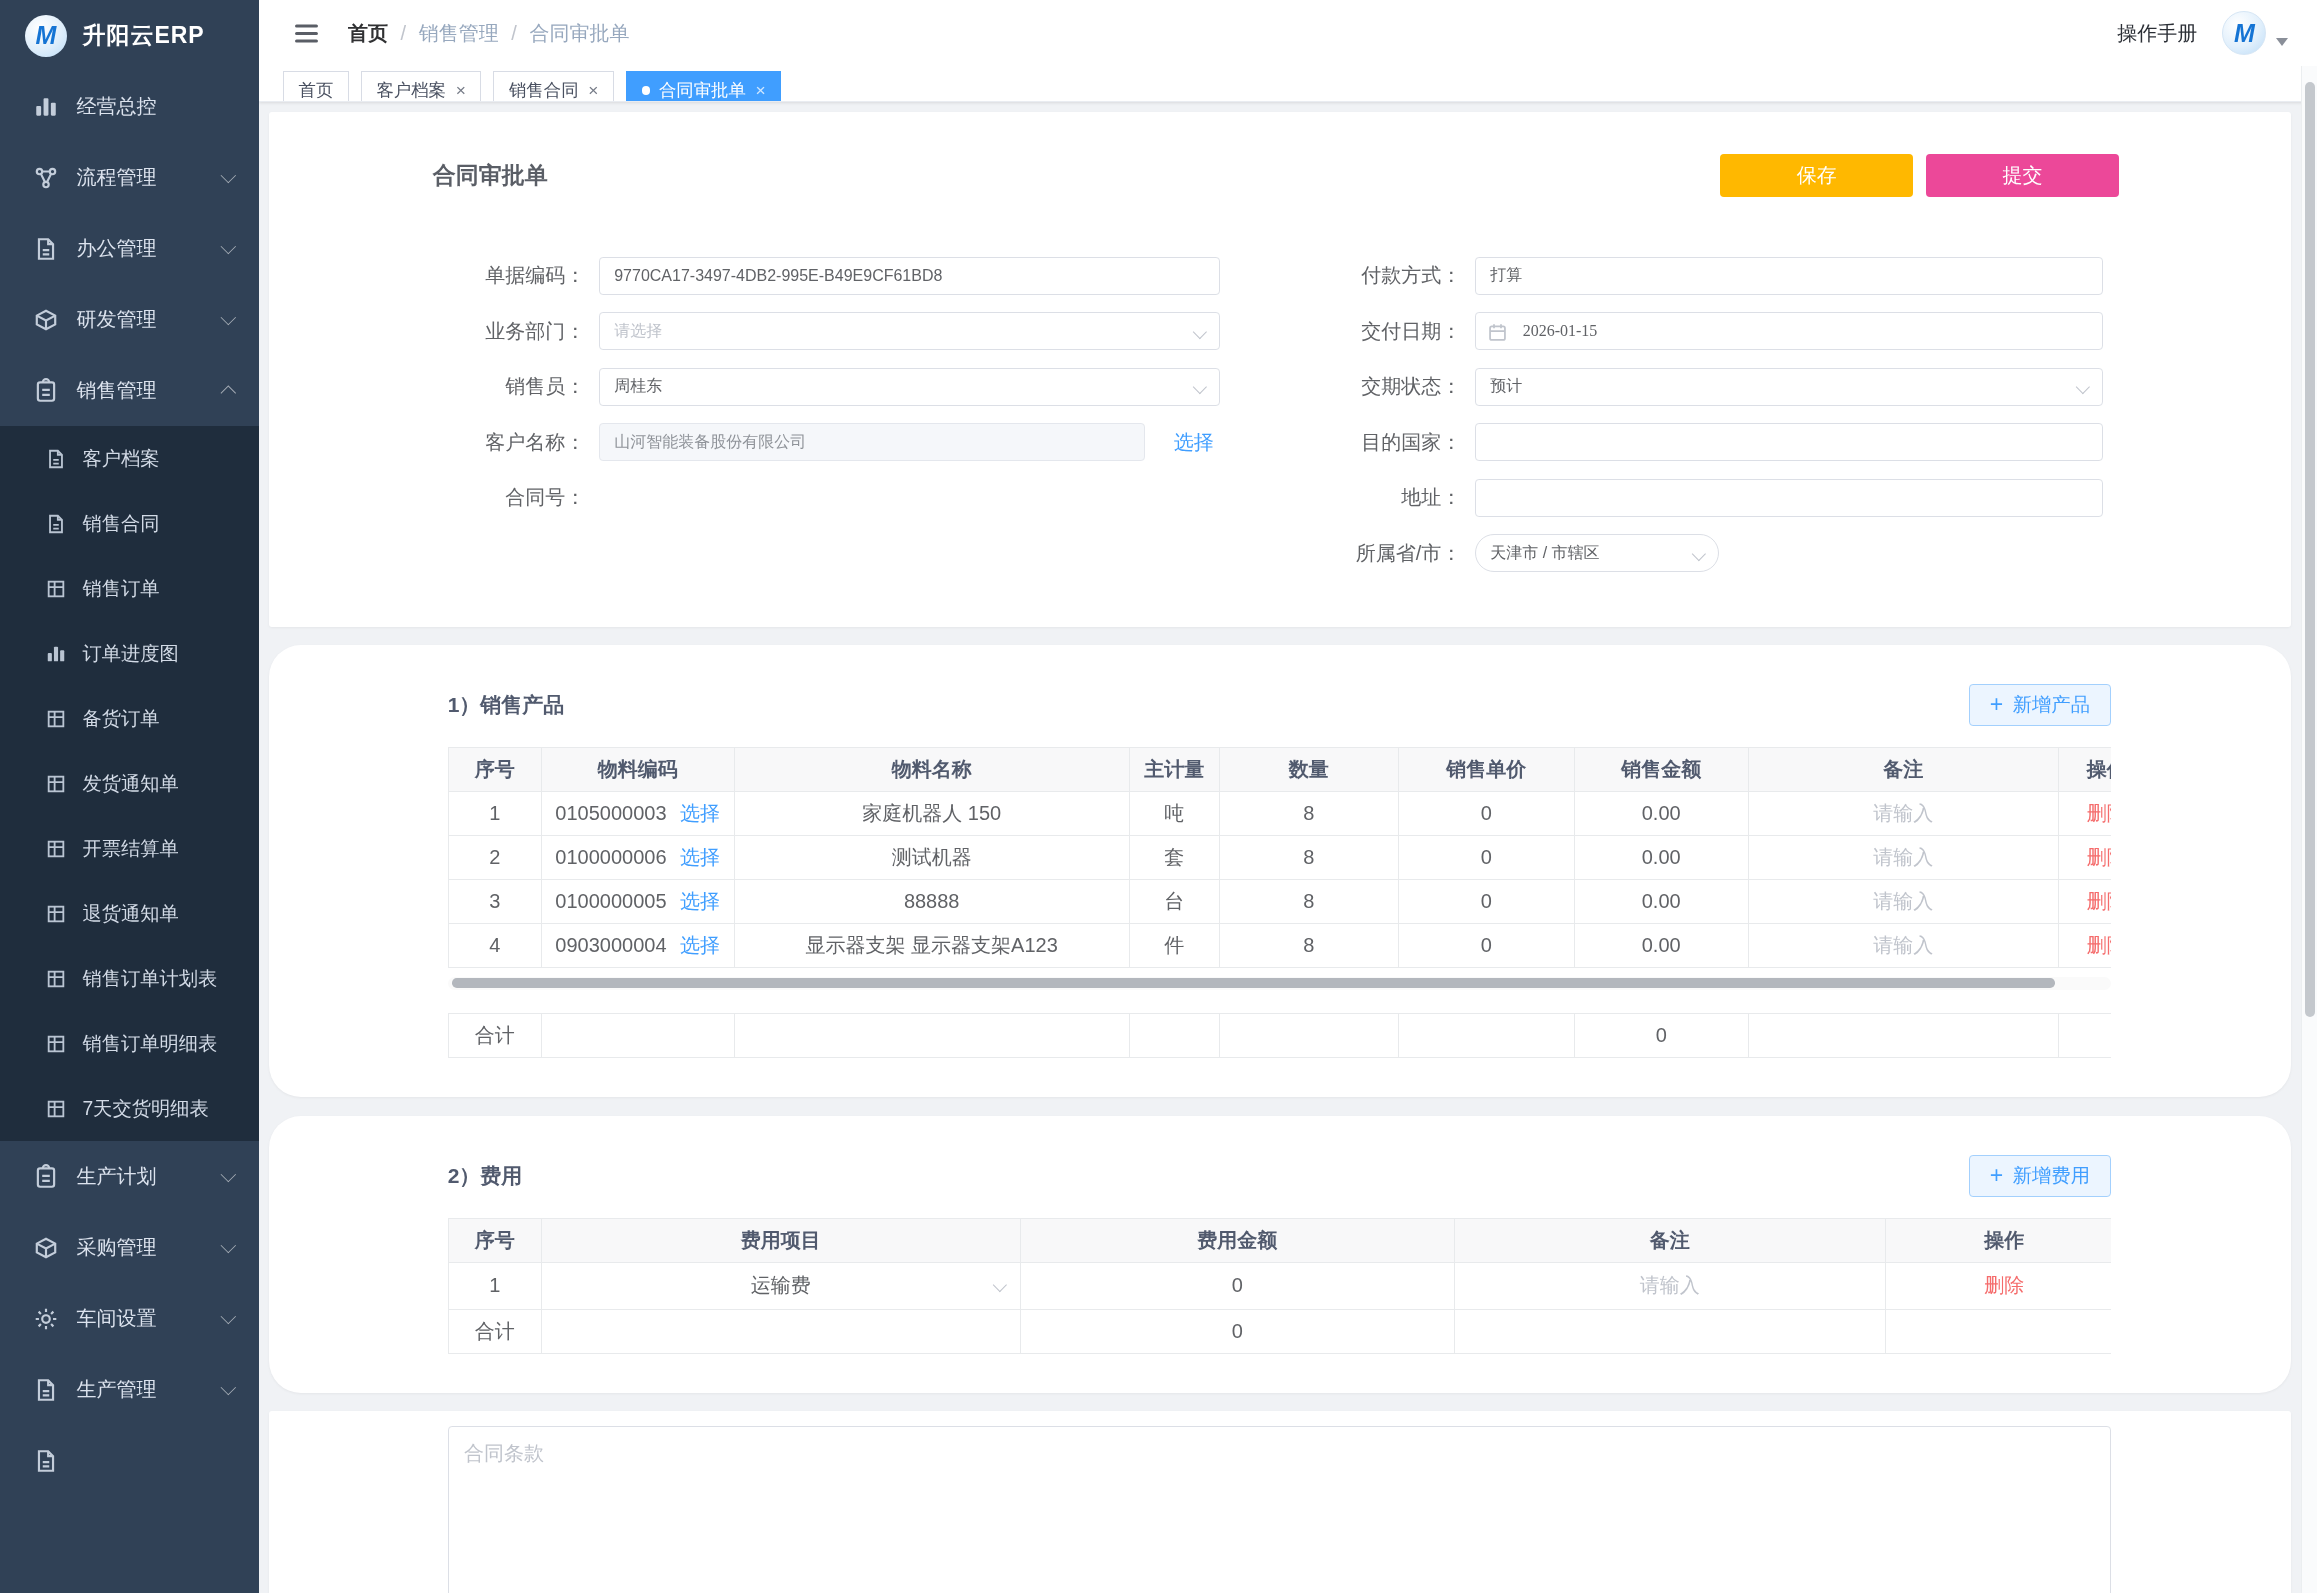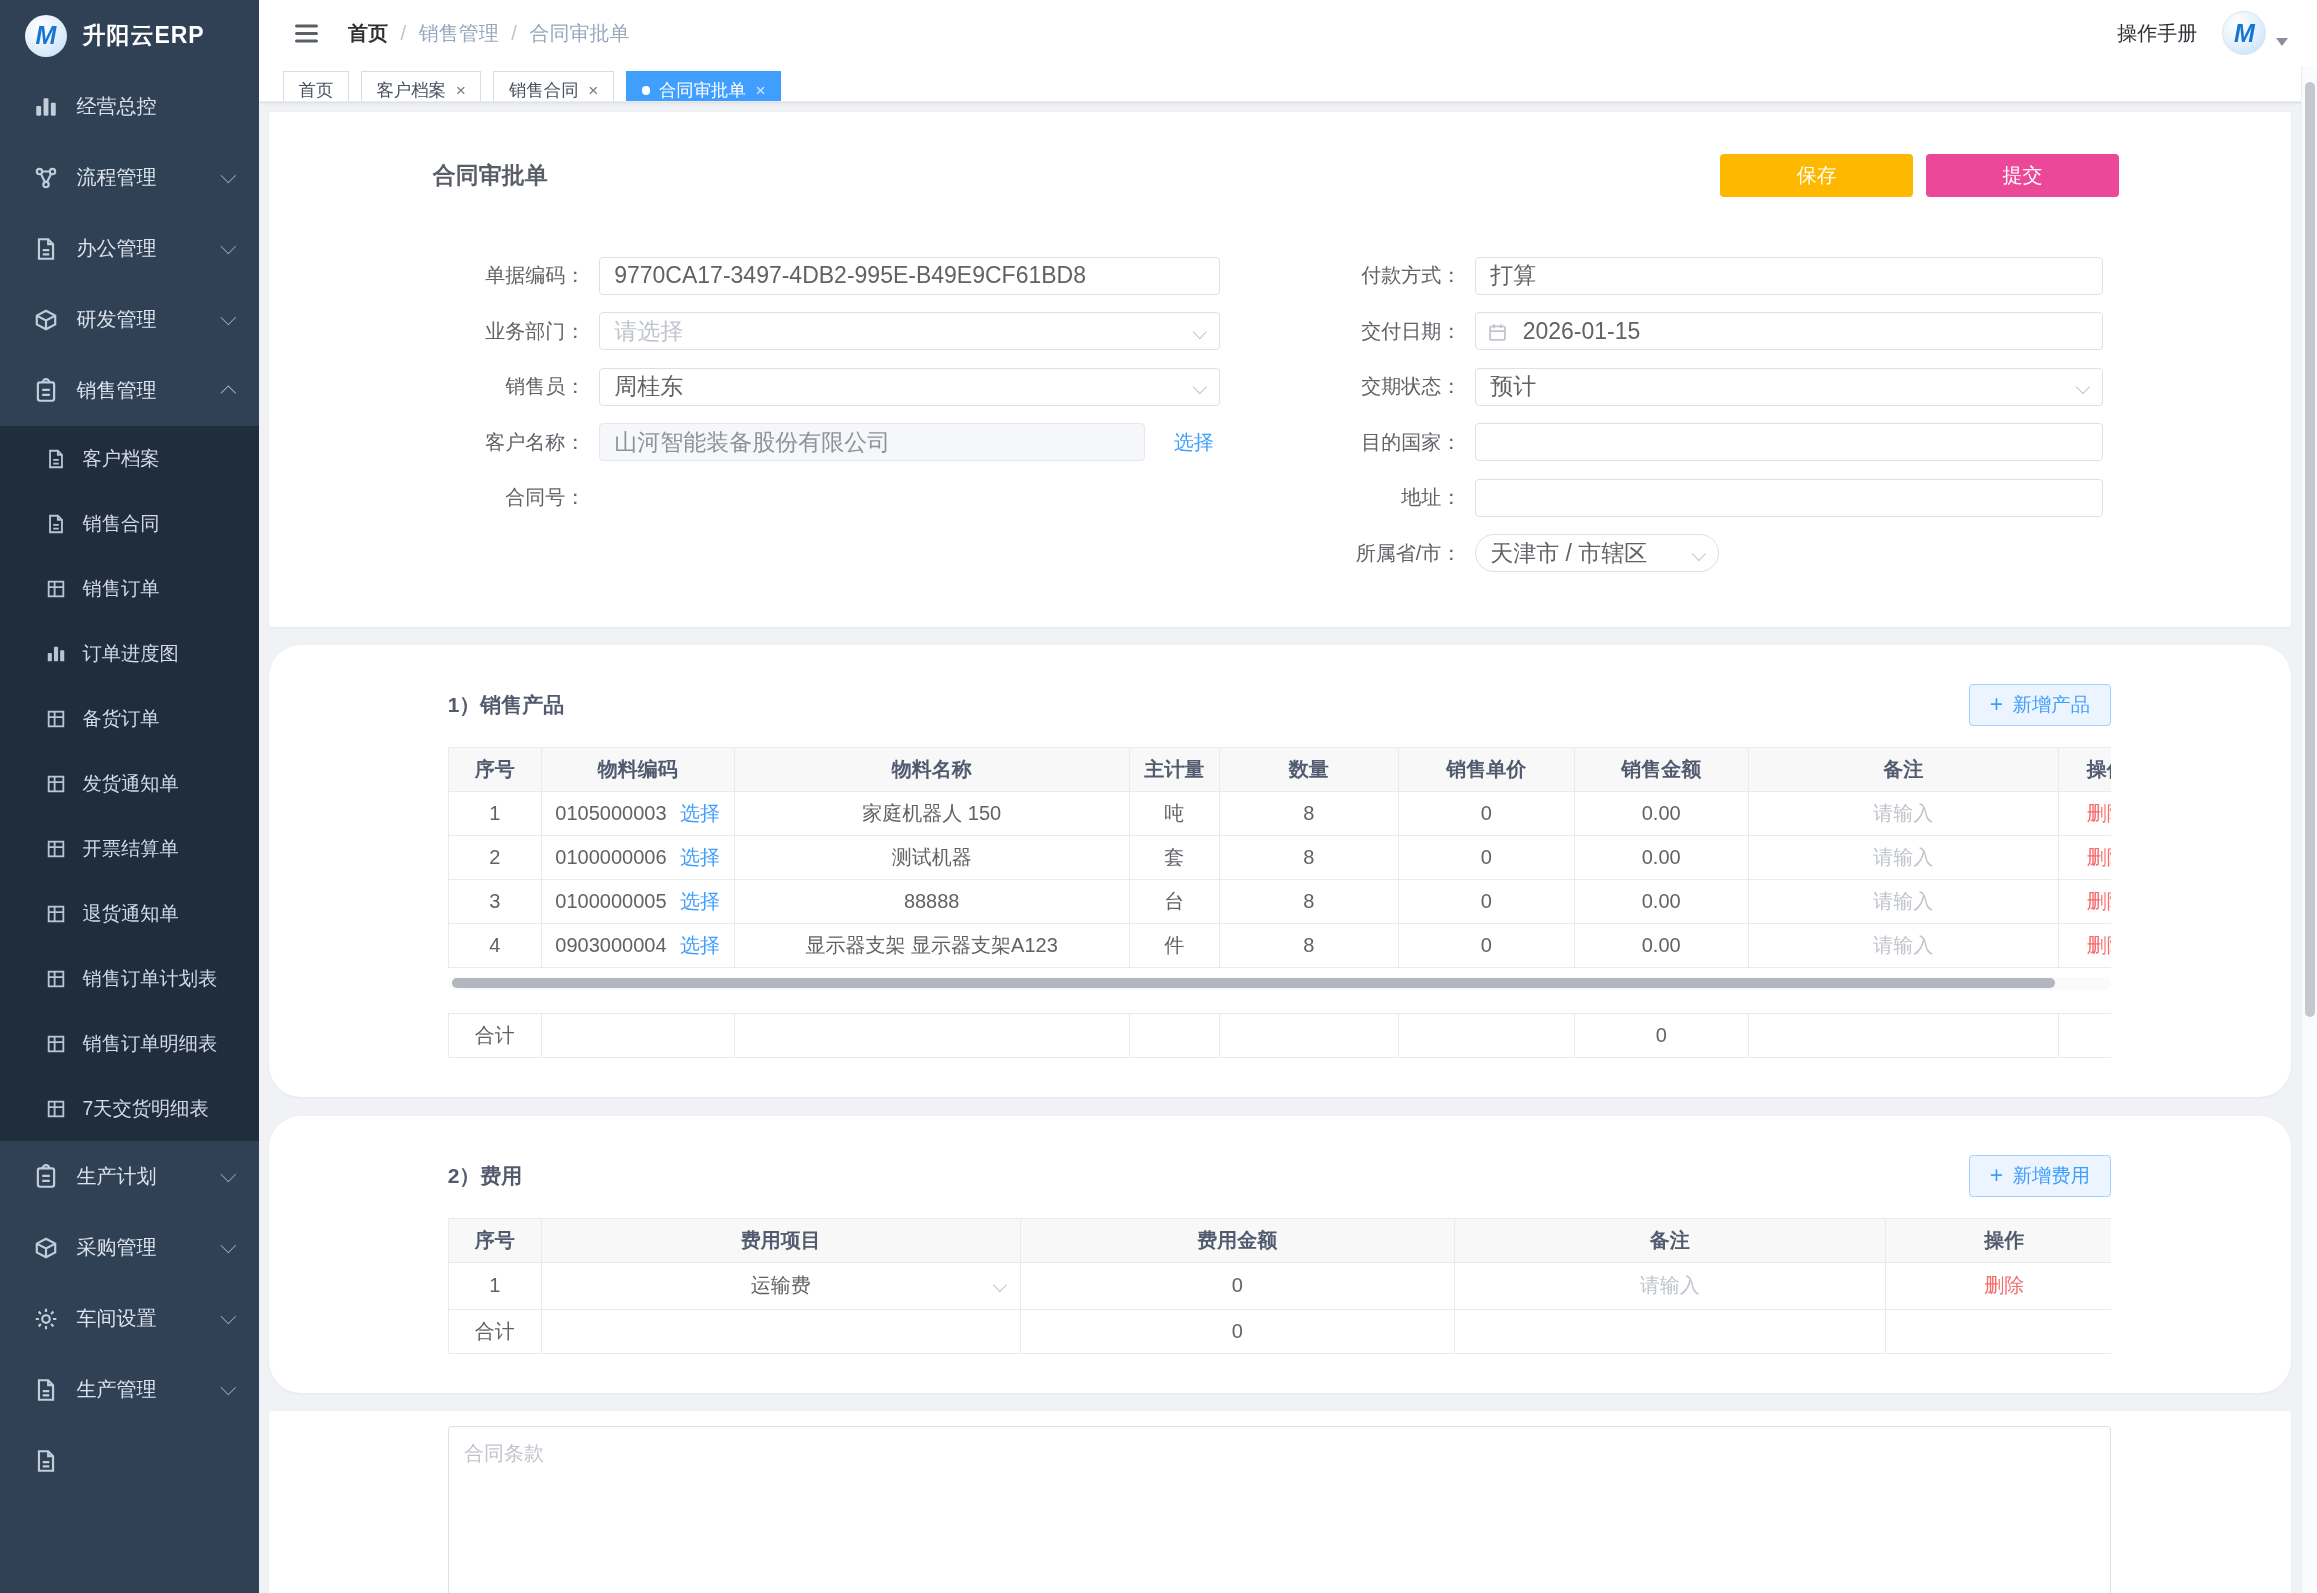--- a/index.html
+++ b/index.html
@@ -50,31 +50,31 @@
   .card-title { font-size:23px; color:#5a5e66; }
   .btns { margin-left:auto; display:flex; }
   .btn { width:193px; height:43px; border:none; border-radius:3.9px; color:#fff; font-size:20px; cursor:pointer; font-family:inherit; }
   .btn-save { background:#ffb800; margin-right:12.6px; }
   .btn-submit { background:#ec4899; }
   .form-grid { display:flex; margin-top:58px; }
   .frow { display:flex; align-items:center; margin-bottom:13.5px; height:42px; }
   .flabel { width:166px; padding-right:13.5px; text-align:right; font-size:20px; color:#606266; flex:0 0 auto; }
   .fcol-right { margin-left:97px; }
   .fcol-right .flabel { width:158px; }
-  .inp, .sel { height:38px; border:1px solid #dcdfe6; border-radius:3.9px; font-size:23px; color:#606266; padding:0 14.5px; background:#fff; font-family:inherit; }
+  .inp, .sel { height:38px; border:1px solid #dcdfe6; border-radius:3.9px; font-size:16px; color:#606266; padding:0 14.5px; background:#fff; font-family:inherit; }
   .inp { width:621px; }
   .fcol-right .inp, .fcol-right .sel { width:628px; }
   .sel { width:621px; position:relative; display:flex; align-items:center; cursor:pointer; }
   .sel .ph { color:#c0c4cc; }
   .sel-chev { position:absolute; right:14.5px; top:13.5px; width:9.7px; height:9.7px; border-right:1.9px solid #c0c4cc; border-bottom:1.9px solid #c0c4cc; transform:rotate(45deg); }
   .inp-disabled { width:546px !important; background:#f5f7fa; border-color:#e4e7ed; color:#8f9399; cursor:not-allowed; }
   .link { color:#409eff; font-size:20px; text-decoration:none; cursor:pointer; }
   .cust-link { margin-left:29px; }
   .date-wrap { position:relative; }
-  .date-wrap .inp { padding-left:47px; }
+  .date-wrap .inp { padding-left:47px;font-family:Liberation Serif, serif; }
   .cal-ico { position:absolute; left:12.6px; top:9.7px; width:21px; height:21px; color:#c0c4cc; }
   .sel-province { width:244px !important;border-radius:21px; }
 
   
   .card-sec { padding:39px 180px 39px 179px;border-radius:32px; }
   .sec-head { display:flex; align-items:center; }
   .sec-title { font-size:21px; color:#515a6e; }
   .btn-add { margin-left:auto; height:42px; padding:0 20px; background:#ecf5ff; border:1px solid #a3d0fd; color:#409eff; font-size:19.3px; border-radius:3.9px; cursor:pointer; display:flex; align-items:center; font-family:inherit; }
   .btn-add .plus { font-size:23px; margin-right:9.7px; line-height:1; }
   .tbl-clip { margin-top:21px; overflow:hidden; width:100%; }

